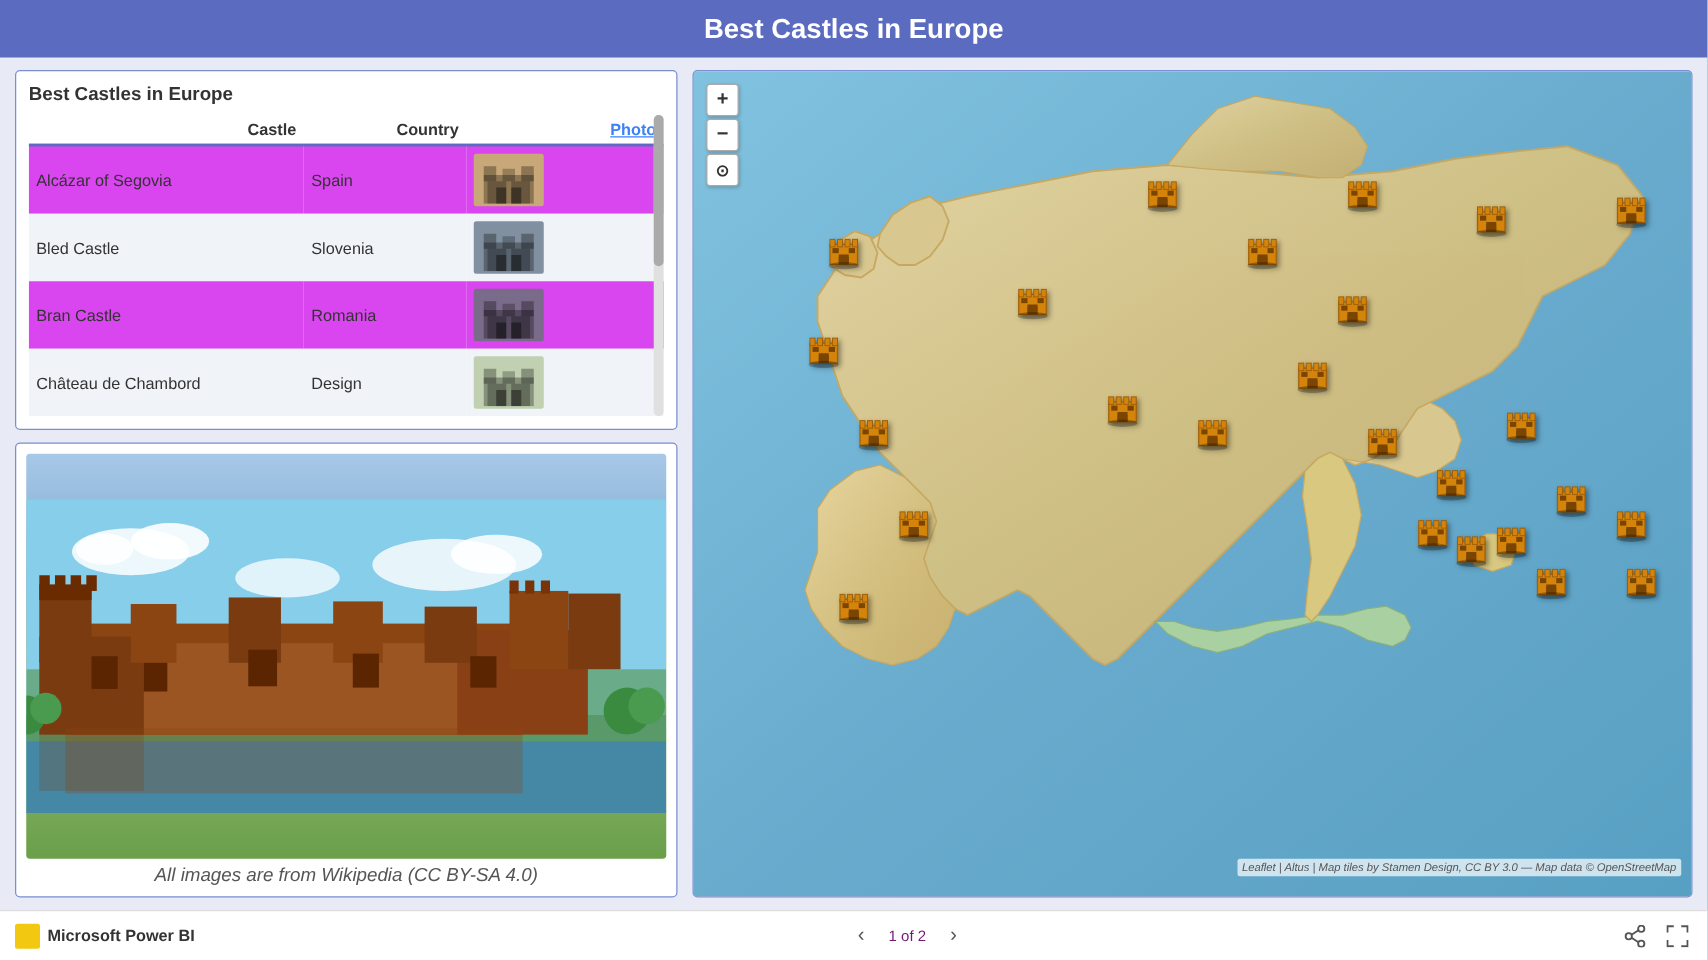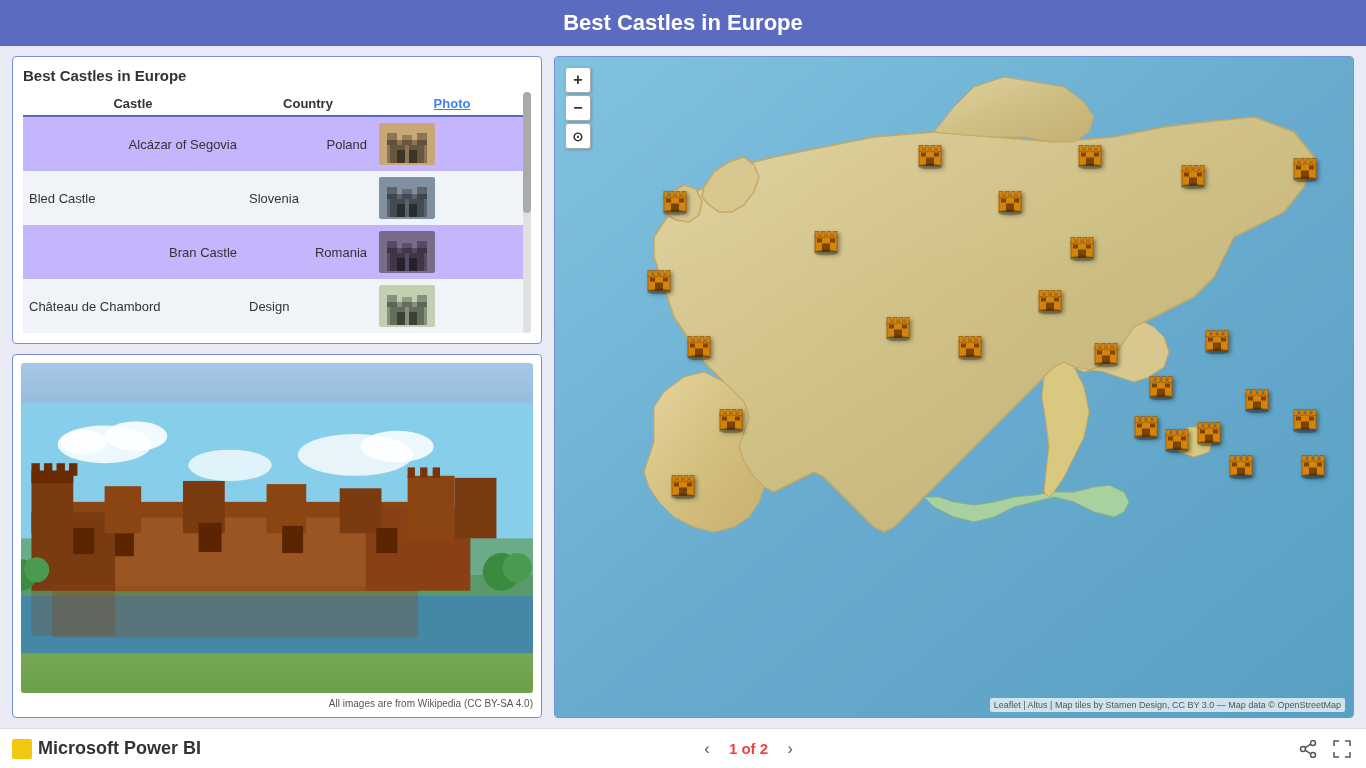--- a/index.html
+++ b/index.html
@@ -57,21 +57,21 @@
       color: #333;
       margin-bottom: 8px;
     }
 
     #castle-table {
       width: 100%;
       border-collapse: collapse;
     }
 
     #castle-table th {
-      text-align: center;
+      text-align: right;
       font-size: 13px;
       color: #333;
       padding: 4px 6px;
       border-bottom: 2px solid #5b6bbf;
       margin-top: 32px;
     }
 
     #castle-table th.photo-col {
       color: #3b82f6;
       text-decoration: underline;
@@ -79,22 +79,21 @@
 
     #castle-table th.castle-col {
       width: 220px;
     }
 
     #castle-table th.country-col {
       width: 130px;
     }
 
     #castle-table tr.row-odd {
-      background: #c4b5fd;
-      text-align: right;
+      background: #d946ef;
     }
 
     #castle-table tr.row-even {
       background: #f0f4f8;
       margin-left: 32px;
     }
 
     #castle-table td {
       padding: 6px 6px;
       font-size: 13px;
@@ -160,24 +159,25 @@
     #photo-placeholder {
       flex: 1;
       background: linear-gradient(180deg, #a8c8e8 0%, #7aabcc 30%, #8fba6e 60%, #6b9f4a 100%);
       border-radius: 3px;
       position: relative;
       overflow: hidden;
       min-height: 220px;
     }
 
     #photo-caption {
-      text-align: right;
-      font-size: 10px;
+      text-align: center;
+      font-size: 15px;
       color: #555;
       margin-top: 5px;
+      font-style: italic;
     }
 
     
     #map-section {
       flex: 1;
       background: #d4e8c2;
       border: 1.5px solid #7b8ed4;
       border-radius: 4px;
       position: relative;
       overflow: hidden;
@@ -215,46 +215,47 @@
       justify-content: center;
       cursor: pointer;
       font-size: 16px;
       font-weight: bold;
       color: #333;
       box-shadow: 1px 1px 3px rgba(0,0,0,0.2);
     }
 
     #map-attribution {
       position: absolute;
-      bottom: 5px;
+      bottom: 16px;
       right: 8px;
       font-size: 9px;
       color: #555;
       background: rgba(255,255,255,0.7);
       padding: 2px 4px;
       border-radius: 2px;
+      font-style: italic;
     }
 
     
     #bottom-bar {
       background: white;
       border-top: 1px solid #ddd;
       height: 40px;
       display: flex;
       align-items: center;
       justify-content: space-between;
       padding: 0 12px;
       flex-shrink: 0;
     }
 
     #powerbi-logo {
       display: flex;
       align-items: center;
       gap: 6px;
-      font-size: 18px;
+      font-size: 13px;
       font-weight: bold;
       color: #333;
     }
 
     .pbi-icon {
       width: 20px;
       height: 20px;
       background: #f2c811;
       border-radius: 2px;
       display: flex;
@@ -278,23 +279,23 @@
       border: none;
       cursor: pointer;
       display: flex;
       align-items: center;
       justify-content: center;
       color: #555;
       font-size: 16px;
     }
 
     #page-info {
-      font-size: 15px;
-      color: #ef4444;
-      font-weight: 700;
+      font-size: 12px;
+      color: #701a75;
+      font-weight: 400;
     }
 
     #toolbar-right {
       display: flex;
       gap: 10px;
     }
 
     .toolbar-btn {
       width: 24px;
       height: 24px;
@@ -334,21 +335,21 @@
           <thead>
             <tr>
               <th class="castle-col">Castle</th>
               <th class="country-col">Country</th>
               <th class="photo-col">Photo</th>
             </tr>
           </thead>
           <tbody id="castle-tbody">
           <tr class="row-odd">
                 <td>Alcázar of Segovia</td>
-                <td>Poland</td>
+                <td>Spain</td>
                 <td>
                   <div class="castle-thumb-placeholder" style="background: rgb(200, 168, 120);">
                     <svg width="50" height="38" viewBox="0 0 50 38" xmlns="http://www.w3.org/2000/svg">
       <rect width="50" height="38" fill="#c8a878"></rect>
       <rect x="5" y="15" width="40" height="23" fill="rgba(0,0,0,0.3)"></rect>
       <rect x="8" y="20" width="15" height="18" fill="rgba(0,0,0,0.25)"></rect>
       <rect x="27" y="20" width="15" height="18" fill="rgba(0,0,0,0.25)"></rect>
       <rect x="5" y="8" width="10" height="12" fill="rgba(0,0,0,0.3)"></rect>
       <rect x="20" y="10" width="10" height="10" fill="rgba(0,0,0,0.25)"></rect>
       <rect x="35" y="8" width="10" height="12" fill="rgba(0,0,0,0.3)"></rect>

